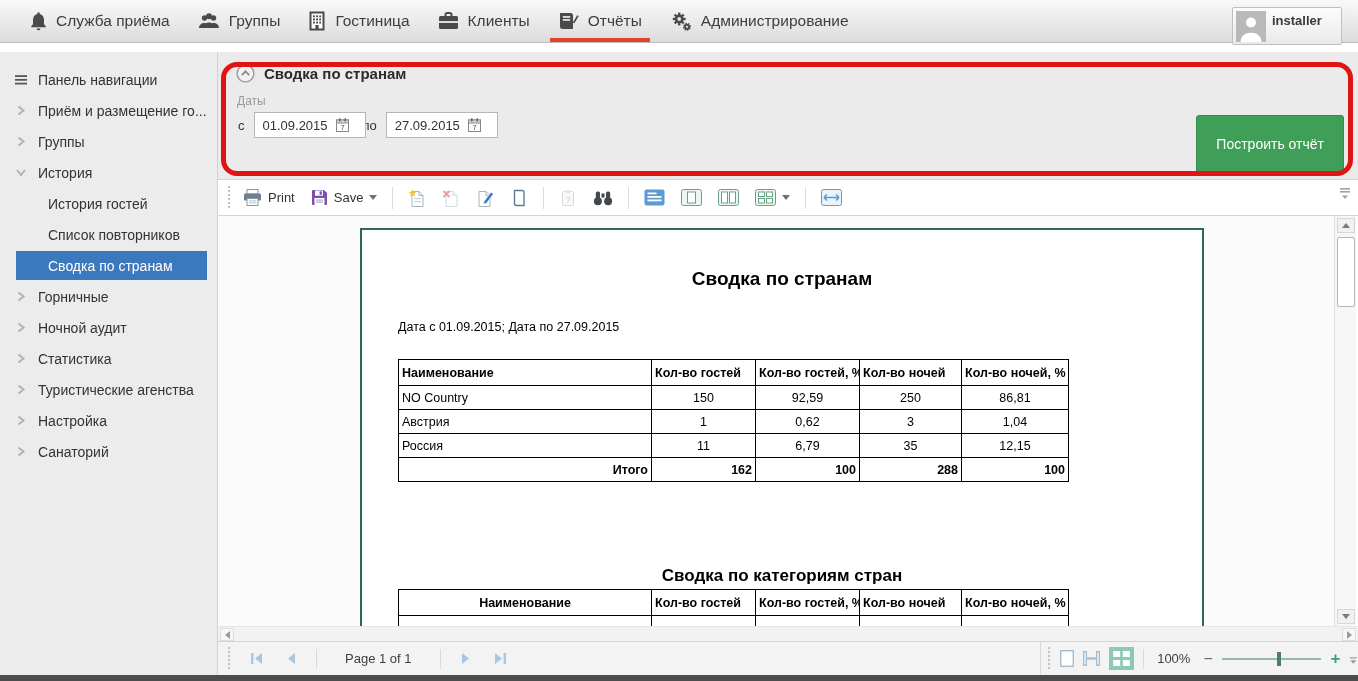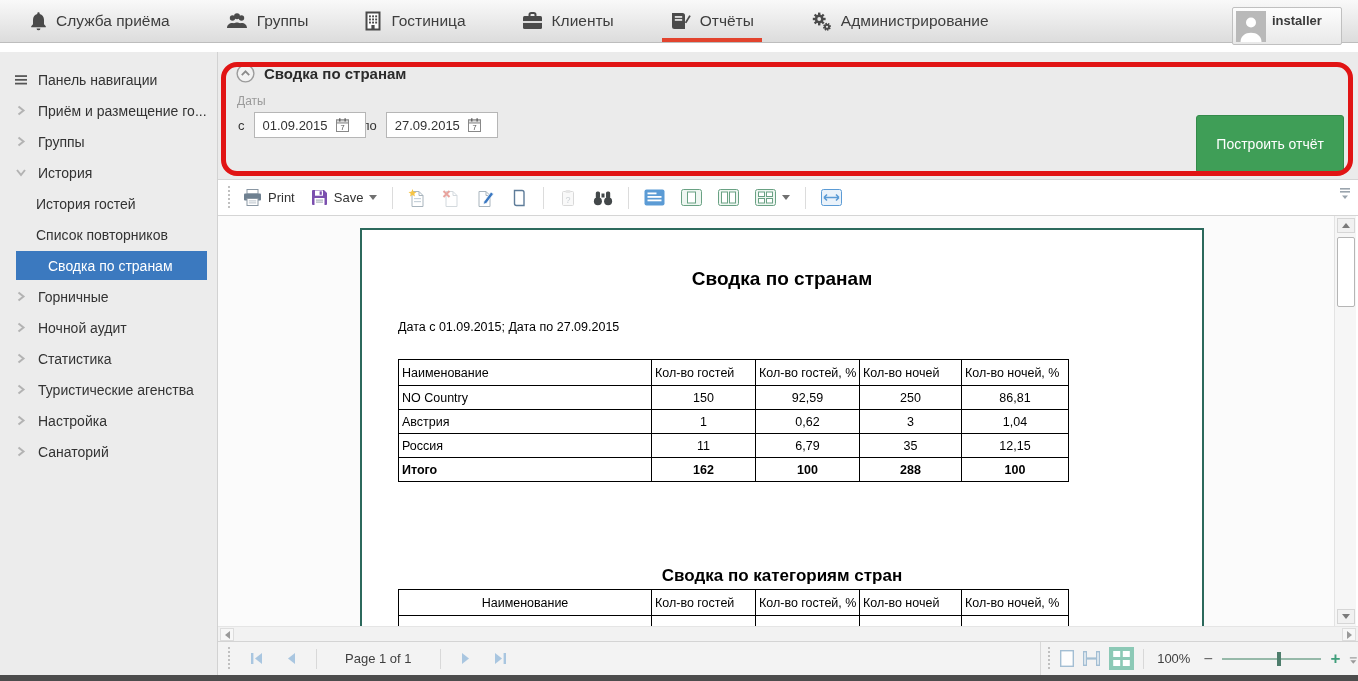--- a/index.html
+++ b/index.html
@@ -3,35 +3,35 @@
 <meta charset="utf-8">
 <style>
   * { margin:0; padding:0; box-sizing:border-box; }
   html,body { width:1358px; height:681px; }
   body { font-family:"Liberation Sans", sans-serif; background:#fff; }
   #app { position:relative; width:1358px; height:681px; overflow:hidden; background:#fff; }
 
   
   .topbar { position:absolute; left:0; top:0; width:1358px; height:43px;
     background:linear-gradient(#f9f9f9,#dcdcdc); border-bottom:1px solid #bdbdbd;
-    display:flex; align-items:stretch; padding-left:16px;gap:28px; }
+    display:flex; align-items:stretch; padding-left:16px; }
   .nav-item { display:flex; align-items:center; gap:9px; padding:0 14px; position:relative; cursor:pointer; }
   .nav-item .lbl { font-size:15.5px; color:#3e3e3e; white-space:nowrap; }
   .nav-item.active::after { content:""; position:absolute; left:6px; right:6px; bottom:0; height:4px; background:#e2432e; }
   .user-badge { position:absolute; right:16px; top:7px; width:110px; height:38px;
     background:linear-gradient(#fdfdfd,#e9e9e9); border:1px solid #c0c0c0; border-radius:2px;
     display:flex; align-items:flex-start; gap:6px; padding:3px; cursor:pointer;margin-left:19px; }
   .user-badge .uname { font-size:13px; font-weight:bold; color:#3a3a3a; margin-top:2px; }
 
   
   .sidebar { position:absolute; left:0; top:52px; width:218px; height:623px;
     background:#ececec; border-right:1px solid #d2d2d2; padding-top:12px; }
   .sb-item { height:31px; display:flex; align-items:center; gap:11px; padding-left:15px;
     font-size:14px; color:#333; cursor:pointer; white-space:nowrap; overflow:hidden; }
-  .sb-item.child { padding-left:36px; }
+  .sb-item.child { padding-left:48px; }
   .sb-item.sel { background:#3b79bf; color:#fff; margin:1px 10px 1px 16px; height:29px; padding-left:32px; }
   .chev { flex:0 0 12px; display:flex; align-items:center; }
 
   
   .filter-panel { position:absolute; left:218px; top:52px; width:1140px; height:127px; background:#ebebeb; }
   .fp-head { position:absolute; left:18px; top:12px; display:flex; align-items:center; gap:9px; }
   .fp-title { font-size:15px; font-weight:bold; color:#2b2b2b; }
   .fp-dates-label { position:absolute; left:19px; top:42px; font-size:12px; color:#9a9a9a; }
   .fp-row { position:absolute; left:20px; top:60px; display:flex; align-items:center; gap:9px; }
   .fp-lbl { font-size:13px; color:#333; }
@@ -63,23 +63,23 @@
   
   .preview { position:absolute; left:218px; top:216px; width:1116px; height:410px;
     background:#fbfbfb; overflow:hidden; }
   .page { position:absolute; left:142px; top:12px; width:844px; height:620px;
     background:#fff; border:2px solid #2c695c; }
   .rpt-title { margin-top:38px; text-align:center; font-size:19px; font-weight:bold; color:#000; }
   .rpt-period { margin:30px 0 0 36px; font-size:12.5px; color:#000; }
   .rpt-table { border-collapse:collapse; table-layout:fixed; margin:25px 0 0 36px; width:670px; }
   .rpt-table td, .rpt-table th { border:1px solid #000; font-size:12.5px; color:#000;
     height:24px; overflow:hidden; white-space:nowrap; padding:0 3px; font-weight:normal; }
-  .rpt-table th { font-weight:normal; text-align:left; height:26px; }
+  .rpt-table th { font-weight:bold; text-align:left; height:26px; }
   .rpt-table .num { text-align:center; }
-  .rpt-table .total td { font-weight:bold; }
+  .rpt-table .total td { font-weight:bold;text-align:right; }
   .rpt-title2 { margin-top:84px; text-align:center; font-size:17px; font-weight:bold; color:#000; }
   .rpt-table2 { margin-top:3px; }
   .rpt-table2 th.c { text-align:center; }
   .stub-row td { height:22px; }
 
   
   .vscroll { position:absolute; left:1334px; top:216px; width:22px; height:410px;
     background:#f6f6f6; border-left:1px solid #e3e3e3; }
   .vs-btn { position:absolute; left:2px; width:18px; height:15px; background:#f1f1f1;
     border:1px solid #d6d6d6; display:flex; align-items:center; justify-content:center; cursor:pointer; }

